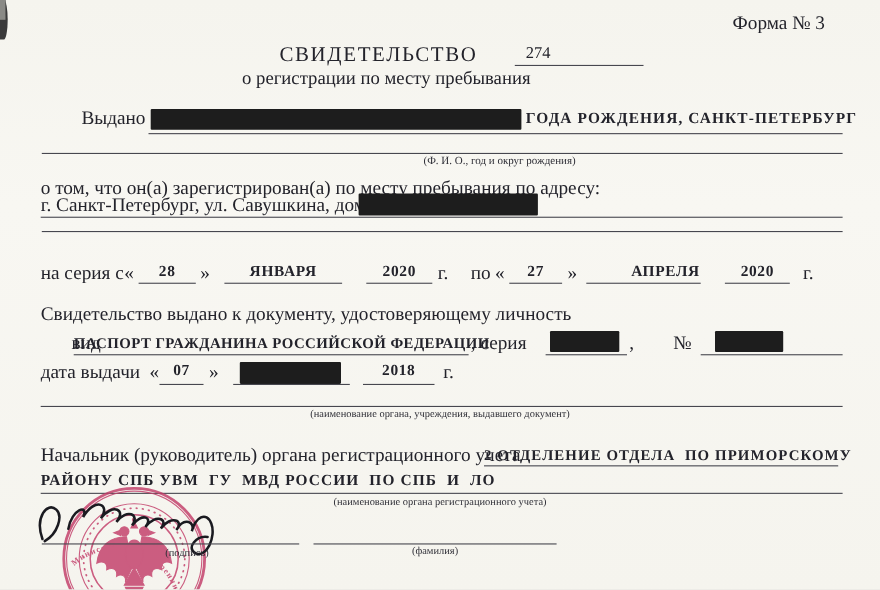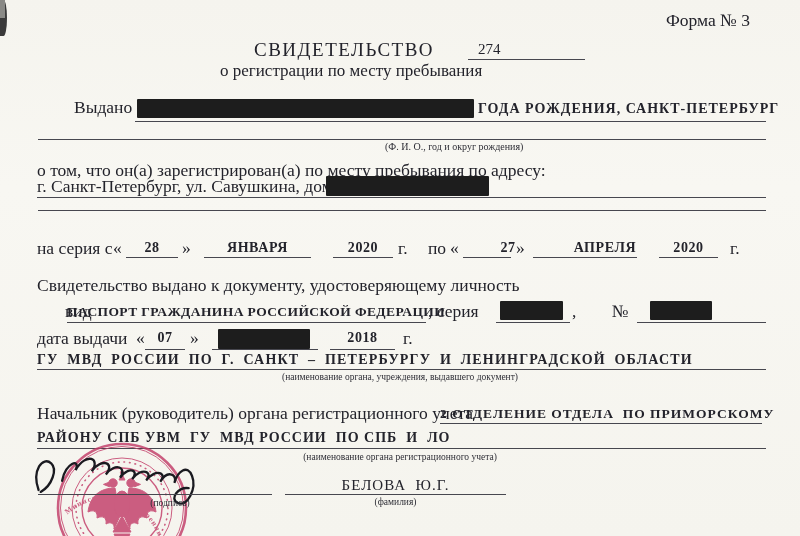--- a/index.html
+++ b/index.html
@@ -50,21 +50,21 @@
 
   <div class="abs t" style="left:37px;top:238px;">на серия с</div>
   <div class="abs t" style="left:113px;top:238px;">«</div>
   <div class="abs fill14 ctr" style="left:126px;top:240px;width:52px;">28</div>
   <div class="abs t" style="left:182px;top:238px;">»</div>
   <div class="abs fill14 ctr" style="left:204px;top:240px;width:107px;">ЯНВАРЯ</div>
   <div class="abs fill14 ctr" style="left:333px;top:240px;width:60px;">2020</div>
   <div class="abs t" style="left:398px;top:238px;">г.</div>
   <div class="abs t" style="left:428px;top:238px;">по</div>
   <div class="abs t" style="left:450px;top:238px;">«</div>
-  <div class="abs fill14 ctr" style="left:484px;top:240px;width:48px;text-align:center;">27</div>
+  <div class="abs fill14 ctr" style="left:463px;top:240px;width:48px;text-align:center;">27</div>
   <div class="abs t" style="left:516px;top:238px;">»</div>
   <div class="abs fill14 ctr" style="left:553px;top:240px;width:104px;">АПРЕЛЯ</div>
   <div class="abs fill14 ctr" style="left:659px;top:240px;width:59px;">2020</div>
   <div class="abs t" style="left:730px;top:238px;">г.</div>
   <div class="rule" style="left:126px;top:257px;width:52px;"></div>
   <div class="rule" style="left:204px;top:257px;width:107px;"></div>
   <div class="rule" style="left:333px;top:257px;width:60px;"></div>
   <div class="rule" style="left:463px;top:257px;width:48px;"></div>
   <div class="rule" style="left:533px;top:257px;width:104px;"></div>
   <div class="rule" style="left:659px;top:257px;width:59px;"></div>
@@ -85,21 +85,20 @@
   <div class="abs t" style="left:136px;top:328px;">«</div>
   <div class="abs fill14 ctr" style="left:145px;top:330px;width:40px;">07</div>
   <div class="abs t" style="left:190px;top:328px;">»</div>
   <div class="redact" style="left:218px;top:329px;width:92px;height:20px;"></div>
   <div class="abs fill14 ctr" style="left:330px;top:330px;width:65px;">2018</div>
   <div class="abs t" style="left:403px;top:328px;">г.</div>
   <div class="rule" style="left:145px;top:349px;width:40px;"></div>
   <div class="rule" style="left:212px;top:349px;width:106px;"></div>
   <div class="rule" style="left:330px;top:349px;width:65px;"></div>
 
-  <div class="abs fill14" style="left:37px;top:352px;letter-spacing:1.2px;word-spacing:4px;">ГУ МВД РОССИИ ПО Г. САНКТ – ПЕТЕРБУРГУ И ЛЕНИНГРАДСКОЙ ОБЛАСТИ</div>
   <div class="rule" style="left:37px;top:369px;width:729px;"></div>
   <div class="abs cap" style="left:245px;top:372px;width:310px;">(наименование органа, учреждения, выдавшего документ)</div>
 
   <div class="abs t" style="left:37px;top:403px;">Начальник (руководитель) органа регистрационного учета</div>
   <div class="abs fill ctr" style="left:440px;top:406px;width:322px;letter-spacing:1px;">2 ОТДЕЛЕНИЕ ОТДЕЛА  ПО ПРИМОРСКОМУ</div>
   <div class="rule" style="left:440px;top:423px;width:322px;"></div>
   <div class="abs fill" style="left:37px;top:430px;font-size:14px;letter-spacing:1px;">РАЙОНУ СПБ УВМ  ГУ  МВД РОССИИ  ПО СПБ  И  ЛО</div>
   <div class="rule" style="left:37px;top:448px;width:729px;"></div>
   <div class="abs cap" style="left:295px;top:452px;width:210px;">(наименование органа регистрационного учета)</div>
 
@@ -145,17 +144,16 @@
              C76 18 88 26 78 36 C88 24 100 30 92 40
              C102 28 112 34 104 42 C114 30 126 36 118 44
              C128 32 140 38 132 46 C140 34 150 40 146 48
              C150 36 160 30 164 42 C168 54 158 74 148 68
              C140 63 150 52 160 54" fill="none" stroke="#1a1a20" stroke-width="2.3" stroke-linecap="round"></path>
   </svg>
 
   <div class="rule" style="left:38px;top:494px;width:234px;"></div>
   <div class="abs cap" style="left:130px;top:498px;width:80px;">(подпись)</div>
 
-  <div class="abs ctr" style="left:285px;top:477px;width:221px;font-size:15px;letter-spacing:1px;white-space:pre;">БЕЛОВА  Ю.Г.</div>
   <div class="rule" style="left:285px;top:494px;width:221px;"></div>
   <div class="abs cap" style="left:285px;top:497px;width:221px;">(фамилия)</div>
 
 </div>
 
 </body></html>

